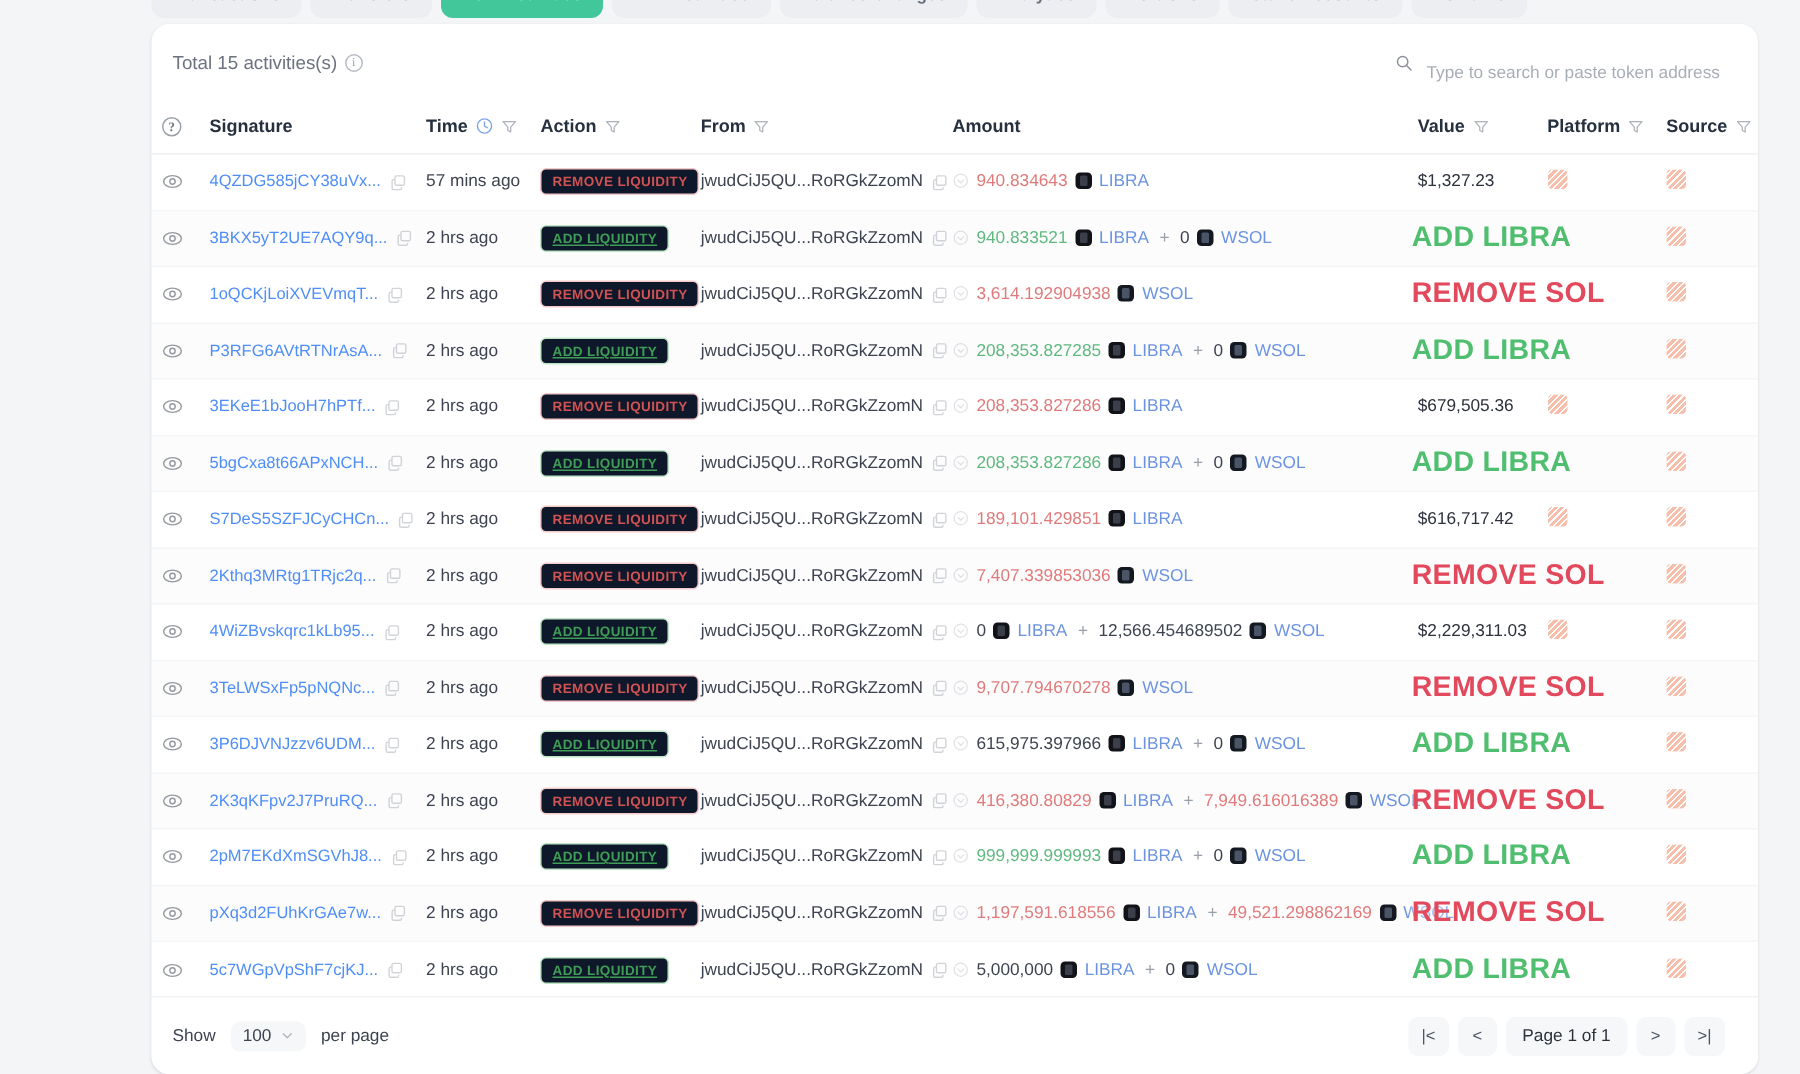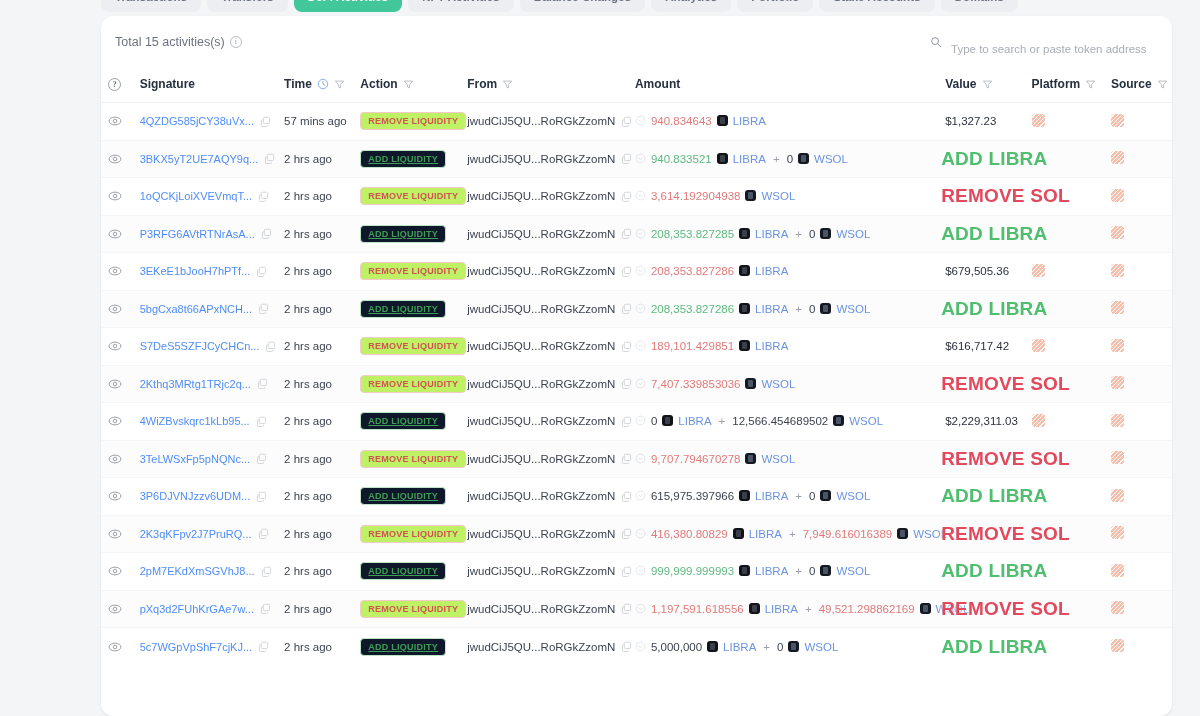--- a/index.html
+++ b/index.html
@@ -110,21 +110,21 @@
   .sig { color: #4f8df7; font-size: 11px; }
   .copy-ico { width: 11px; height: 11px; opacity: .45; margin-left: 6px; vertical-align: -1px; }
   .cellflex { display: flex; align-items: center; }
 
   .badge {
     display: inline-flex; align-items: center; justify-content: center;
     height: 18px; padding: 0 7px; border-radius: 4px;
     font-size: 9px; font-weight: 700; letter-spacing: .25px;
     border: 1px solid transparent; white-space: nowrap;
   }
-  .badge.remove { background: #bef264; border-color: #f3c9c9; color: #d05353; }
+  .badge.remove { background: #0f172a; border-color: #f3c9c9; color: #d05353; }
   .badge.add    { background: #0f172a; border-color: #bde5c6; color: #3f9e56; text-decoration: underline; }
 
   .addr { color: #3d4350; font-size: 11.5px; }
 
   .amt-wrap { display: flex; align-items: flex-start; gap: 5px; }
   .clock-sm { width: 11px; height: 11px; flex: none; opacity: .45; }
   .num { font-size: 11.5px; }
   .num.neg { color: #e07a7a; }
   .num.pos { color: #5fb87f; }
   .num.dark { color: #3d4350; }
@@ -967,15 +967,34 @@
                 <span class="tok-name">WSOL</span>
               </span>
             </td>
             <td><span class="bigval add">ADD LIBRA</span></td>
             <td></td>
             <td><span class="logo-ico"></span></td>
           </tr>
         </tbody>
     </table>
 
+    <div class="footer">
+      <div class="show-grp pad-l">
+        <span>Show</span>
+        <span class="select-pill">
+          <span>100</span>
+          <svg class="chev" viewBox="0 0 12 12">
+            <path d="M2.5 4.3L6 7.8l3.5-3.5" fill="none" stroke="#6b7280" stroke-width="1.2" stroke-linecap="round" stroke-linejoin="round"></path>
+          </svg>
+        </span>
+        <span>per page</span>
+      </div>
+      <div class="pager">
+        <span class="pbtn">|&lt;</span>
+        <span class="pbtn">&lt;</span>
+        <span class="pbtn page-label">Page 1 of 1</span>
+        <span class="pbtn">&gt;</span>
+        <span class="pbtn">&gt;|</span>
+      </div>
+    </div>
 
   </div>
 </div>
 
 </body></html>

